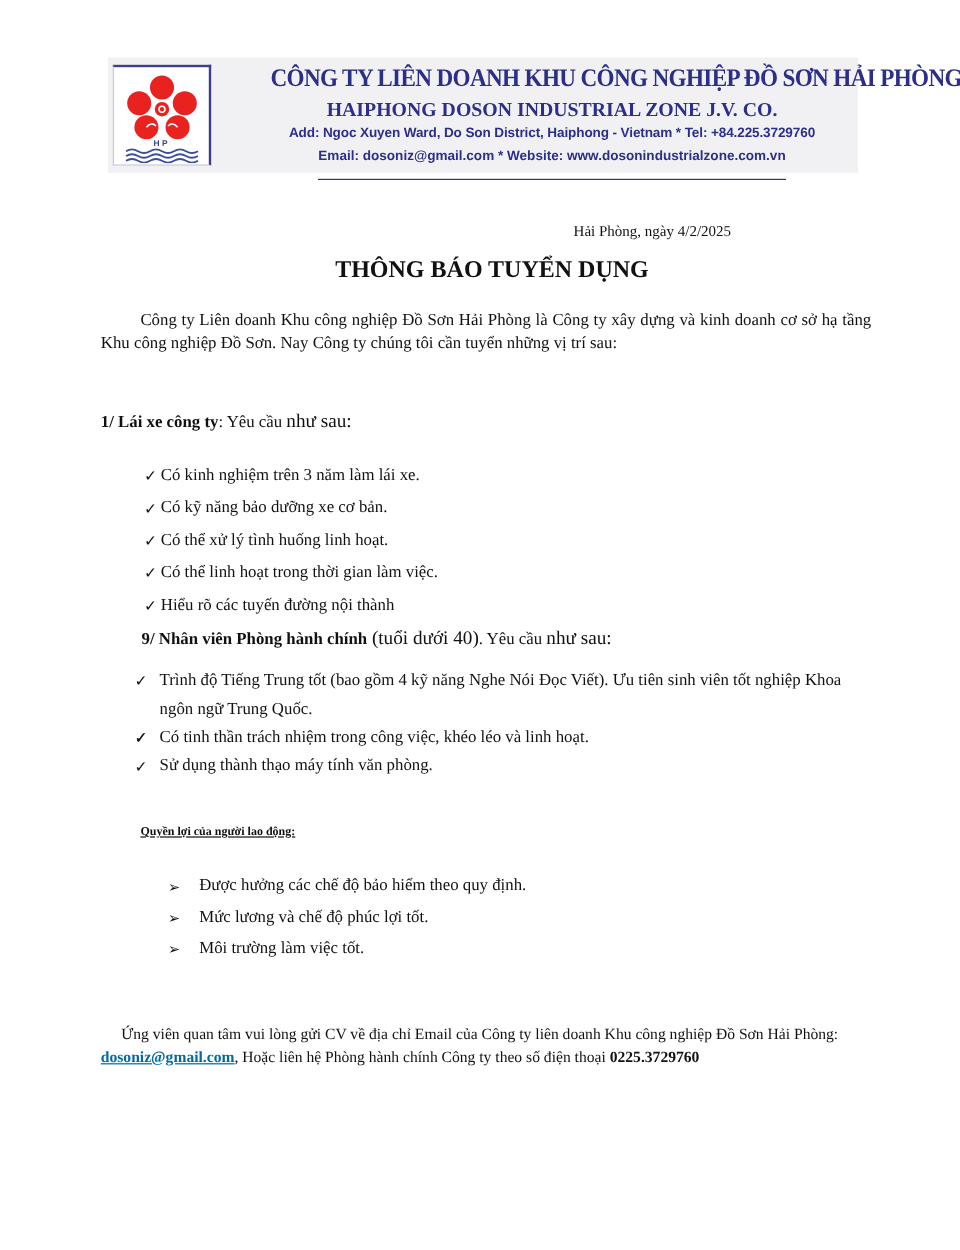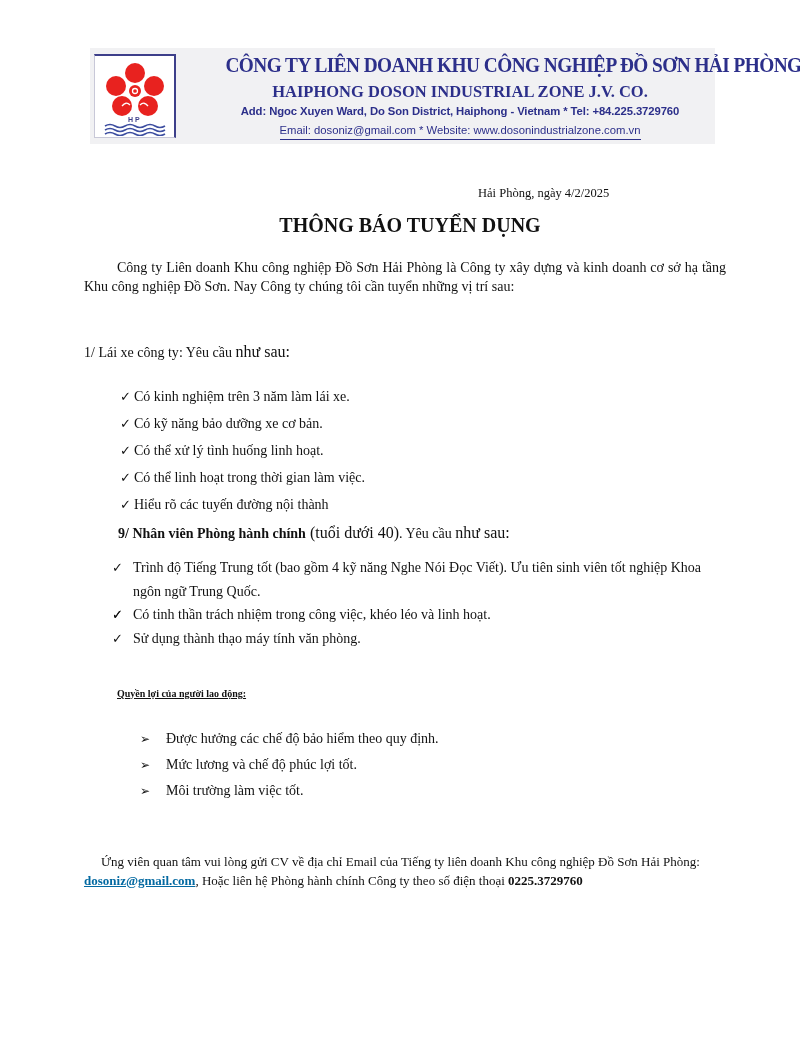--- a/index.html
+++ b/index.html
@@ -4,26 +4,26 @@
   <style>
     html, body { margin: 0; padding: 0; background: #ffffff; }
     body { width: 800px; height: 1042px; position: relative; overflow: hidden; font-family: "Liberation Serif", serif; color: #111; }
     .letterhead { position: absolute; left: 90px; top: 48px; width: 625px; height: 96px; background: #f1f1f3; }
     .logo-box { position: absolute; left: 4px; top: 6px; width: 82px; height: 84px; background: #fff; border-top: 2px solid #3d3f8a; border-right: 2px solid #3d3f8a; border-left: 1px solid #c8c8d8; border-bottom: 1px solid #c8c8d8; box-sizing: border-box; }
     .logo-box svg { position: absolute; left: 2px; top: 2px; }
     .lh-text { position: absolute; left: 115px; top: 4px; width: 510px; text-align: center; color: #2c2f8a; }
     .lh-vn { font-family: "Liberation Serif", serif; font-weight: bold; font-size: 21px; letter-spacing: -0.6px; line-height: 26px; transform: scaleX(0.92); transform-origin: center; white-space: nowrap; }
     .lh-en { font-family: Liberation Serif, serif; font-weight: bold; font-size: 16.5px; line-height: 22px; margin-top: 3px; white-space: nowrap; }
     .lh-addr { font-family: "Liberation Sans", sans-serif; font-weight: bold; font-size: 11.3px; line-height: 17px; white-space: nowrap; letter-spacing: -0.1px; }
-    .lh-contact { font-family: "Liberation Sans", sans-serif; font-weight: normal; font-size: 11.3px; line-height: 15px; white-space: nowrap; display: inline-block; border-bottom: 1.5px solid #2c2f8a; padding-bottom: 1px; }
+    .lh-contact { font-family: "Liberation Sans", sans-serif; font-weight: bold; font-size: 11.3px; line-height: 15px; white-space: nowrap; display: inline-block; border-bottom: 1.5px solid #2c2f8a; padding-bottom: 11px; }
     .date { position: absolute; left: 478px; top: 186px; font-size: 12.5px; white-space: nowrap; }
     .title { position: absolute; left: 0; top: 214px; width: 820px; text-align: center; font-weight: bold; font-size: 20px; white-space: nowrap; }
     .intro { position: absolute; left: 84px; top: 258px; width: 642px; font-size: 14px; line-height: 19px; text-indent: 33px; text-align: justify; }
     .sec1 { position: absolute; left: 84px; top: 343px; font-size: 14px; white-space: nowrap; }
-    .sec1 b { font-weight: normal; }
+    .sec1 b { font-weight: bold; }
     .small { font-size: 16px; }
     .list { position: absolute; list-style: none; margin: 0; padding: 0; font-size: 14px; }
     .list li { position: relative; white-space: nowrap; }
     .list1 { left: 120px; top: 383px; line-height: 27px; }
     .list1 li { padding-left: 14px; }
     .list1 .mark { position: absolute; left: 0; top: 0; font-size: 13px; }
     .sec2 { position: absolute; left: 118px; top: 524px; font-size: 14px; white-space: nowrap; }
     .list2 { left: 112px; top: 556px; width: 620px; line-height: 23.5px; }
     .list2 li { padding-left: 21px; white-space: normal; }
     .list2 .mark { position: absolute; left: 0; top: 0; font-size: 13px; }
@@ -101,14 +101,14 @@
 
 <div class="benefits-title">Quyền lợi của người lao động:</div>
 
 <ul class="list list3">
   <li><span class="mark">➢</span><span>Được hưởng các chế độ bảo hiểm theo quy định.</span></li>
   <li><span class="mark">➢</span><span>Mức lương và chế độ phúc lợi tốt.</span></li>
   <li><span class="mark">➢</span><span>Môi trường làm việc tốt.</span></li>
 </ul>
 
 <div class="footer">
-  <span>Ứng viên quan tâm vui lòng gửi CV về địa chỉ Email của Tiếng ty liên doanh Khu công nghiệp Đồ Sơn Hải Phòng: </span><a>dosoniz@gmail.com</a><span>, Hoặc liên hệ Phòng hành chính Công ty theo số điện thoại </span><span class="phone">0225.3729760</span>
+  <span>Ứng viên quan tâm vui lòng gửi CV về địa chỉ Email của Công ty liên doanh Khu công nghiệp Đồ Sơn Hải Phòng: </span><a>dosoniz@gmail.com</a><span>, Hoặc liên hệ Phòng hành chính Công ty theo số điện thoại </span><span class="phone">0225.3729760</span>
 </div>
 
 </body></html>

